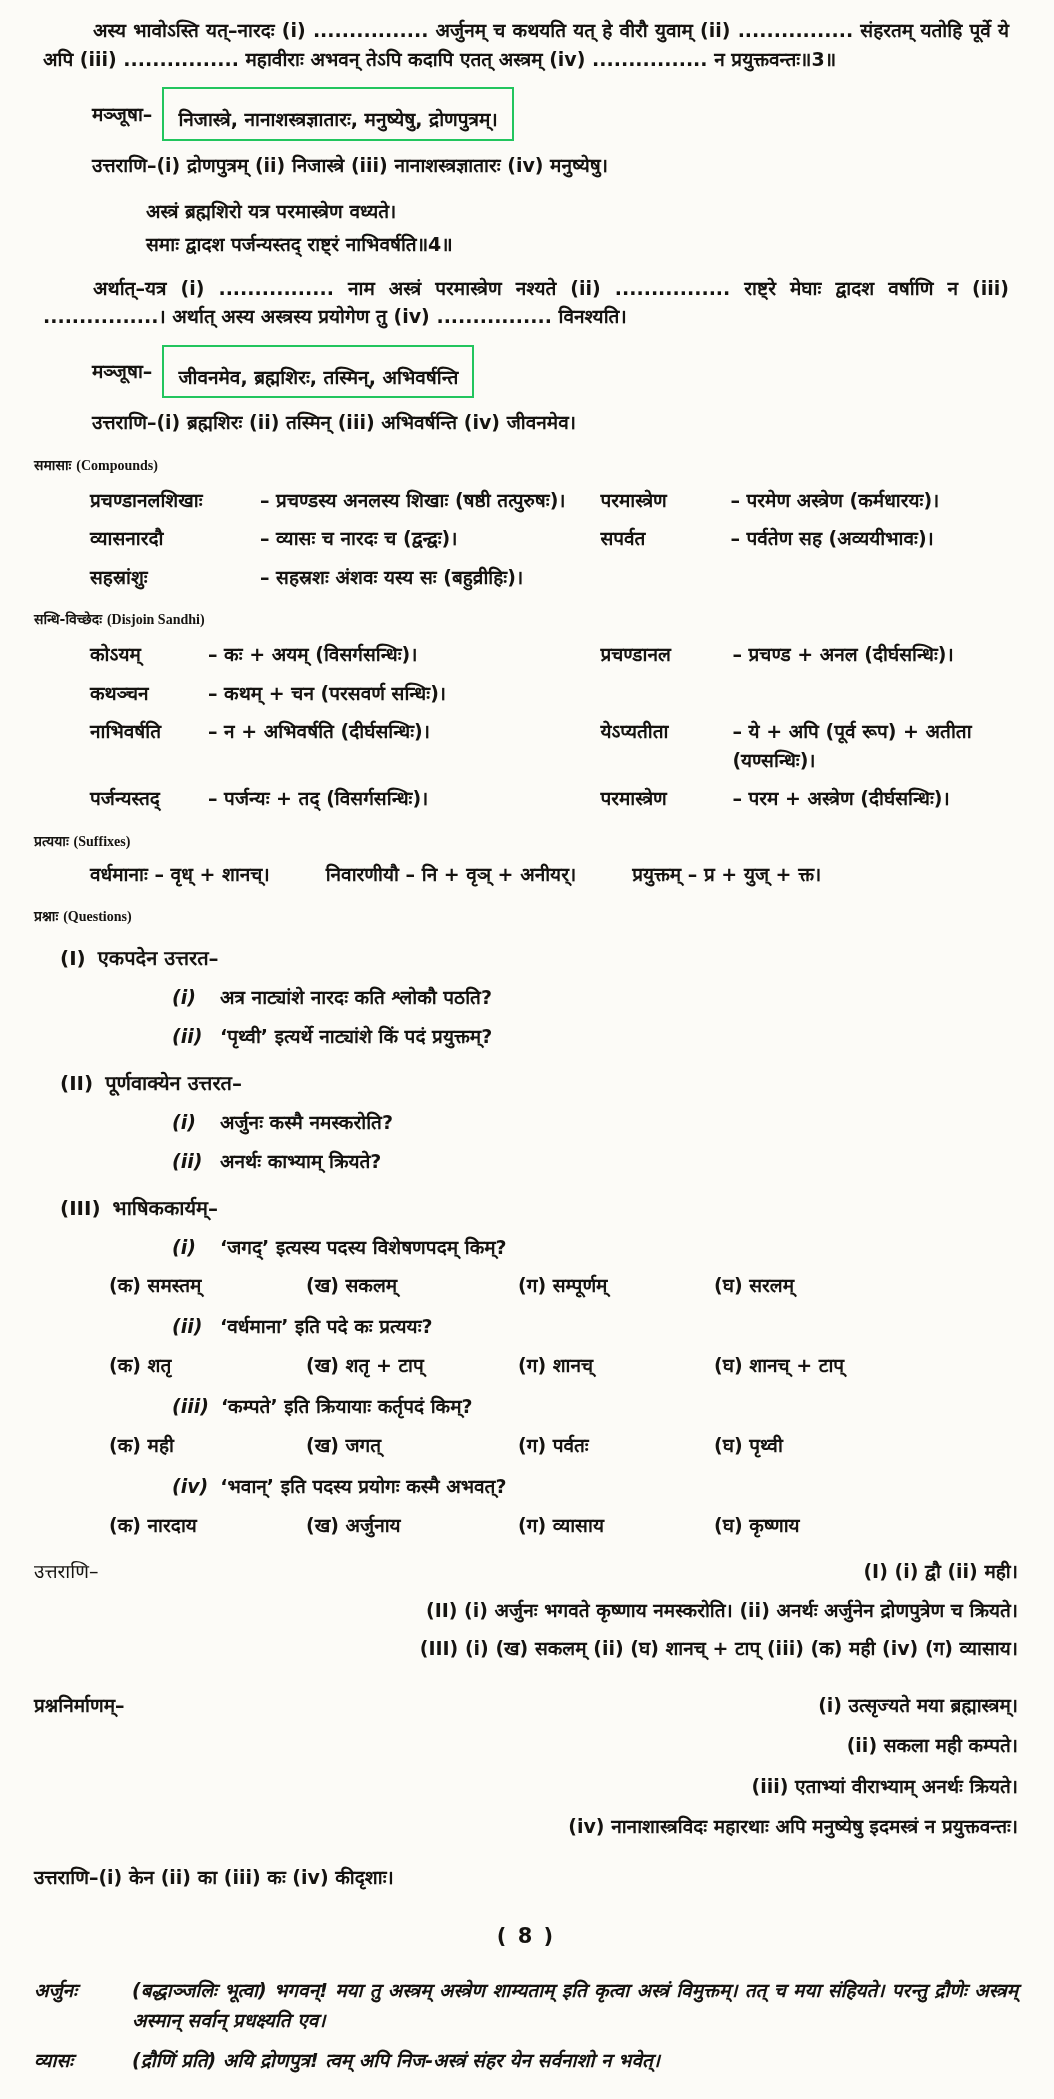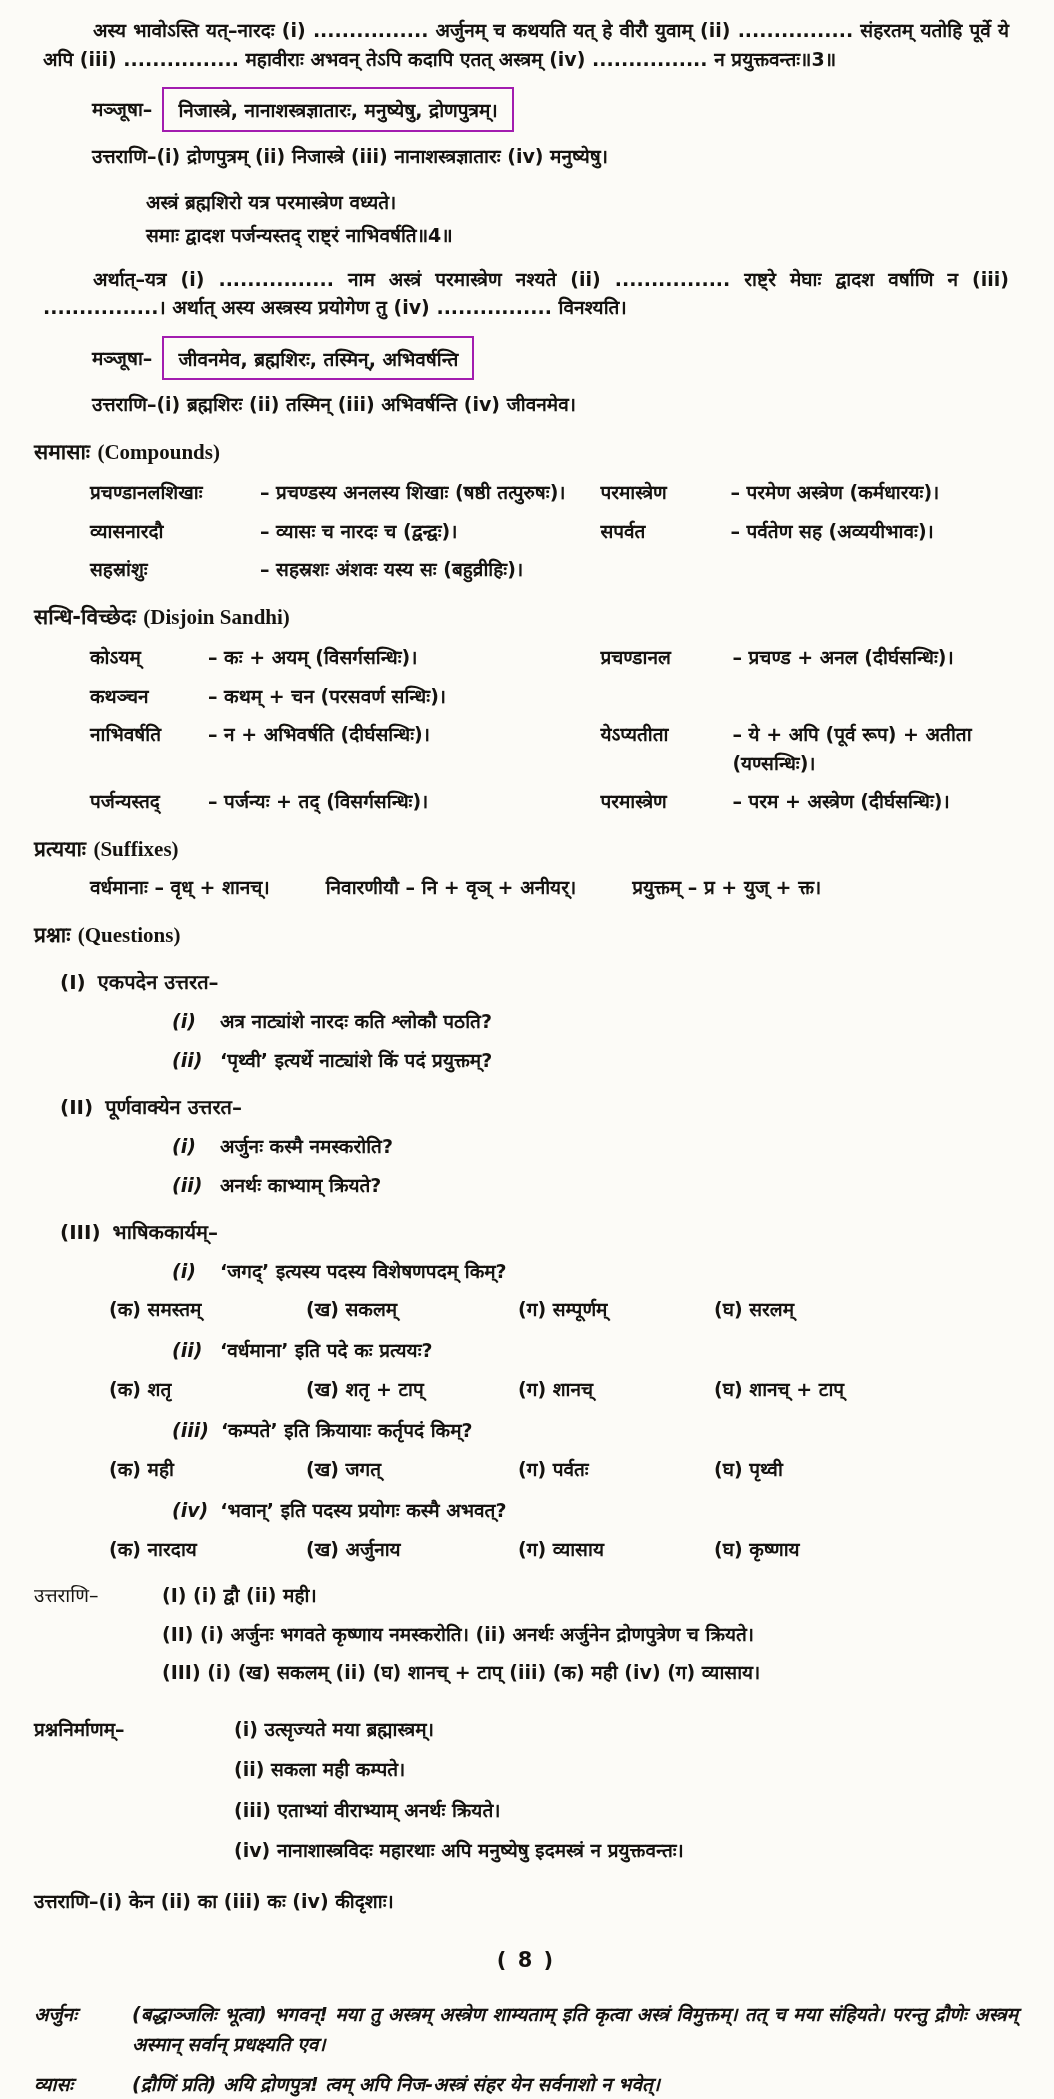--- a/index.html
+++ b/index.html
@@ -6,45 +6,45 @@
   .page {
     width:1054px; min-height:2099px; margin:0 auto; box-sizing:border-box;
     background:#fcfbf7; color:#151310;
     font-family:"DejaVu Sans","Liberation Serif",sans-serif;
     font-size:19px; line-height:1.5;
     padding:10px 36px 40px 34px;
   }
   .para { text-align:justify; margin:6px 9px; font-weight:600; }
   .indent { text-indent:50px; }
   .manjusha { display:flex; align-items:center; gap:10px; margin:14px 0 10px 58px; font-weight:bold; }
-  .mj-box { border:2px solid #a21caf; padding:7px 14px 5px; }
+  .mj-box { border:2px solid #22c55e; padding:16px 14px 5px; }
   .ans-line { margin:10px 0 10px 58px; font-weight:bold; }
   .verse { margin:16px 0 12px 112px; font-weight:bold; line-height:1.75; }
-  .sec-heading { font-size:21px; font-weight:bold; margin:18px 0 8px 0; }
+  .sec-heading { font-size:14px; font-weight:bold; margin:18px 0 8px 0; }
   .en { font-family:"Liberation Serif",serif; font-weight:bold; }
   .tbl { margin-left:56px; }
   .tbl-row { display:flex; margin:10px 0; font-weight:700; }
   .cell { display:flex; }
   .cell-l { flex:0 0 55%; padding-right:10px; box-sizing:border-box; }
   .cell-r { flex:1; }
   .term-c { flex:0 0 170px; }
   .term-cr { flex:0 0 130px; }
   .term-s { flex:0 0 118px; }
   .term-sr { flex:0 0 132px; }
   .suffix-row { display:flex; gap:12px; margin:6px 0 6px 56px; flex-wrap:wrap; font-weight:600; }
   .suffix-item { margin-right:44px; }
   .q-group { margin:10px 0; }
   .q-head { display:flex; gap:12px; font-weight:bold; margin:16px 0 6px 26px; font-size:20px; }
   .q-item { display:flex; gap:12px; margin:9px 0 9px 138px; font-weight:600; line-height:1.6; }
   .q-num { font-style:italic; min-width:36px; }
   .q-options { display:grid; grid-template-columns:197px 212px 196px auto; margin:8px 0 12px 75px; font-weight:600; }
   .ans-block { display:flex; margin:18px 0 10px 0; }
   .ans-label { font-weight:normal; flex:0 0 128px; }
   .ans-label-wide { font-weight:bold; flex:0 0 200px; }
-  .ans-lines { flex:1; }
+  .ans-lines { flex:1;text-align:right; }
   .ans-lines > div { margin:0 0 10px 0; font-weight:600; }
   .pn-lines > div { margin:0 0 12px 0; font-weight:600; }
   .final-ans { margin:6px 0 14px 0; font-weight:bold; }
   .page-number { text-align:center; font-weight:bold; font-size:21px; margin:30px 0 22px 0; letter-spacing:2px; }
   .dlg { display:flex; gap:28px; margin:10px 0; font-weight:bold; font-style:italic; line-height:1.6; }
   .dlg-speaker { flex:0 0 70px; font-style:italic; }
   .dlg-text { flex:1; text-align:justify; }
 </style>
 </head>
 <body>

